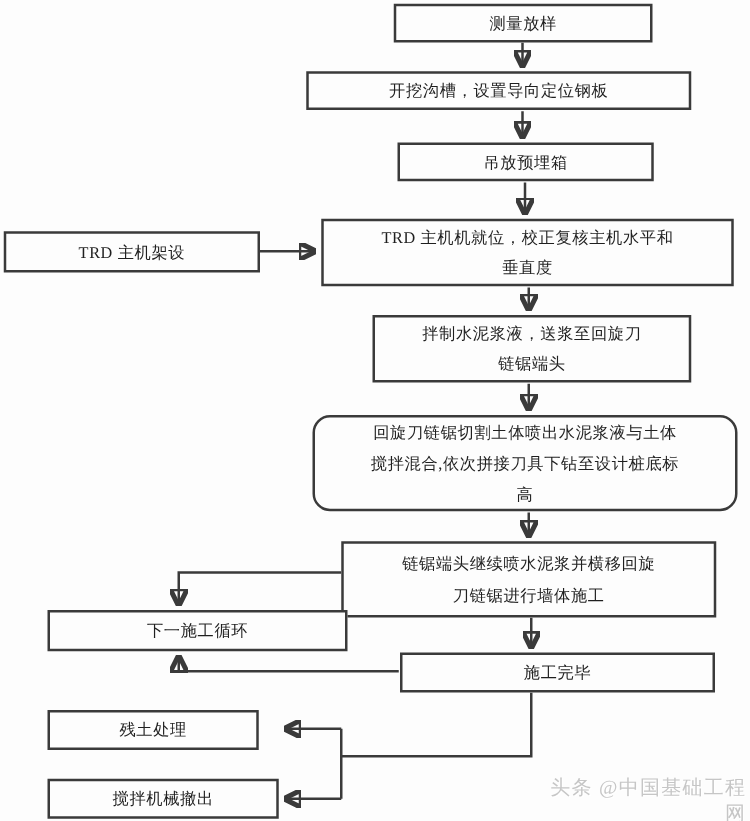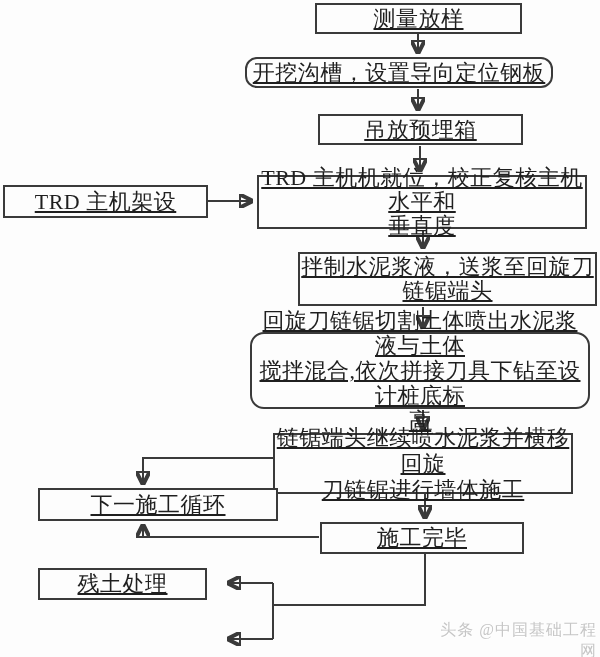--- a/index.html
+++ b/index.html
@@ -23,25 +23,24 @@
   .node {
     position: absolute;
     border: 2px solid var(--line);
     background: var(--bg);
     color: var(--text);
     display: flex;
     align-items: center;
     justify-content: center;
     text-align: center;
     white-space: pre-line;
-    font-size: 22px;
+    font-size: 13px;
     line-height: 24px;
     letter-spacing: 0.5px;
     z-index: 2;
-    text-decoration: underline;
   }
   .node.three-line { line-height: 25px; border-radius: 14px; }
   svg.wires {
     position: absolute;
     left: 0; top: 0;
     width: 600px; height: 657px;
     z-index: 1;
   }
   svg.wires path {
     stroke: var(--line);
@@ -83,41 +82,42 @@
     <path d="M425 494 V516" marker-end="url(#ah)"></path>
     <path d="M319 537 H143 V527" marker-end="url(#ah)"></path>
     <path d="M425 554 V605 H273"></path>
     <path d="M273 583 V639"></path>
     <path d="M273 583 H230" marker-end="url(#ah)"></path>
     <path d="M273 639 H230" marker-end="url(#ah)"></path>
   </svg>
 
   <div class="node" style="left:315px; top:3px; width:207px; height:31px;">测量放样</div>
 
-  <div class="node" style="left:245px; top:57px; width:308px; height:31px;border-radius:12px;">开挖沟槽，设置导向定位钢板</div>
+  <div class="node" style="left:245px; top:57px; width:308px; height:31px;">开挖沟槽，设置导向定位钢板</div>
 
   <div class="node" style="left:318px; top:114px; width:205px; height:31px;text-align:right;">吊放预埋箱</div>
 
   <div class="node" style="left:257px; top:175px; width:330px; height:54px;">TRD 主机机就位，校正复核主机水平和
 垂直度</div>
 
   <div class="node" style="left:3px; top:185px; width:205px; height:33px;">TRD 主机架设</div>
 
-  <div class="node" style="left:298px; top:252px; width:299px; height:54px;">拌制水泥浆液，送浆至回旋刀
+  <div class="node" style="left:298px; top:252px; width:255px; height:54px;">拌制水泥浆液，送浆至回旋刀
 链锯端头</div>
 
   <div class="node three-line" style="left:250px; top:332px; width:340px; height:77px;">回旋刀链锯切割土体喷出水泥浆液与土体
 搅拌混合,依次拼接刀具下钻至设计桩底标
 高</div>
 
   <div class="node" style="left:273px; top:433px; width:300px; height:61px; line-height:26px;">链锯端头继续喷水泥浆并横移回旋
 刀链锯进行墙体施工</div>
 
   <div class="node" style="left:38px; top:488px; width:240px; height:33px;">下一施工循环</div>
 
-  <div class="node" style="left:320px; top:522px; width:204px; height:32px;">施工完毕</div>
+  <div class="node" style="left:320px; top:522px; width:252px; height:32px;">施工完毕</div>
 
   <div class="node" style="left:38px; top:568px; width:169px; height:32px;">残土处理</div>
 
+  <div class="node" style="left:38px; top:623px; width:185px; height:32px;">搅拌机械撤出</div>
 
   <div class="watermark">头条 @中国基础工程网</div>
 
 </div>
 
 </body></html>

